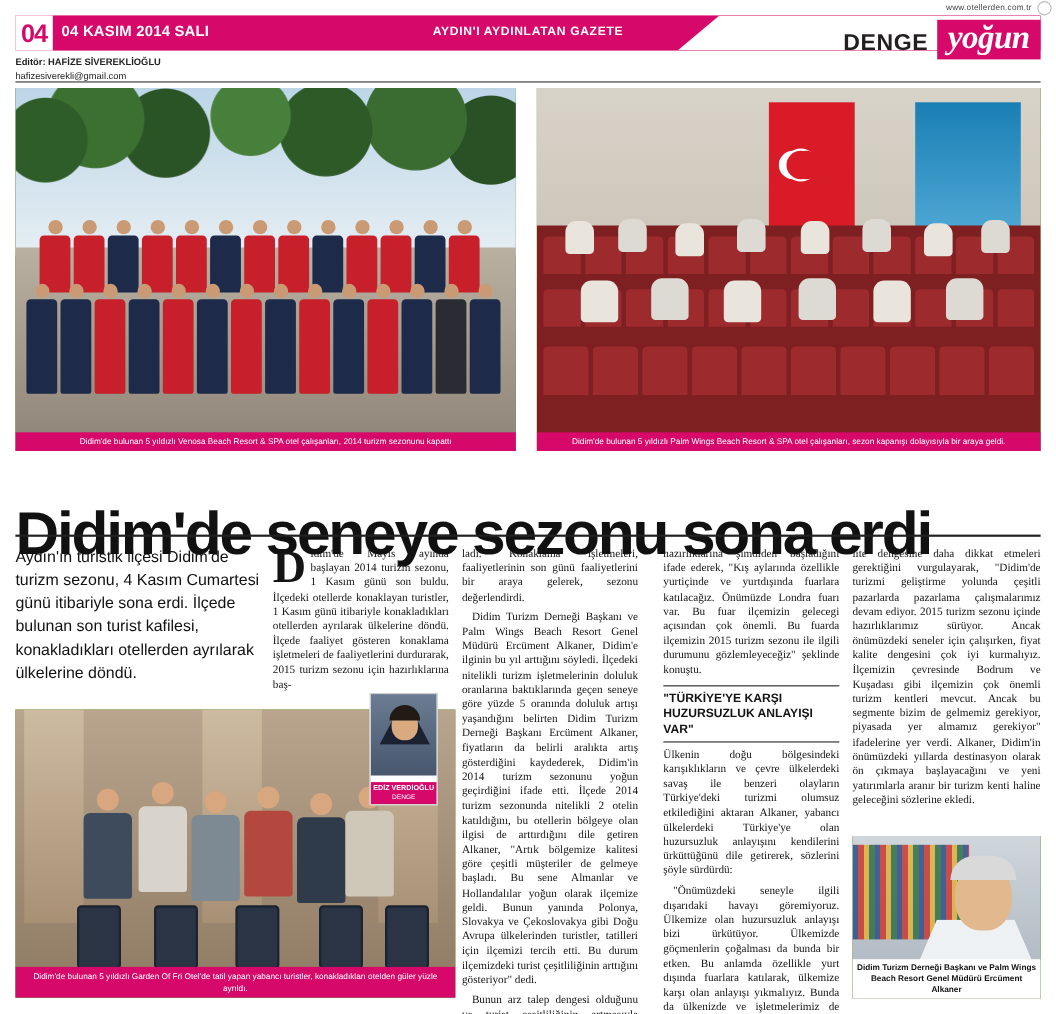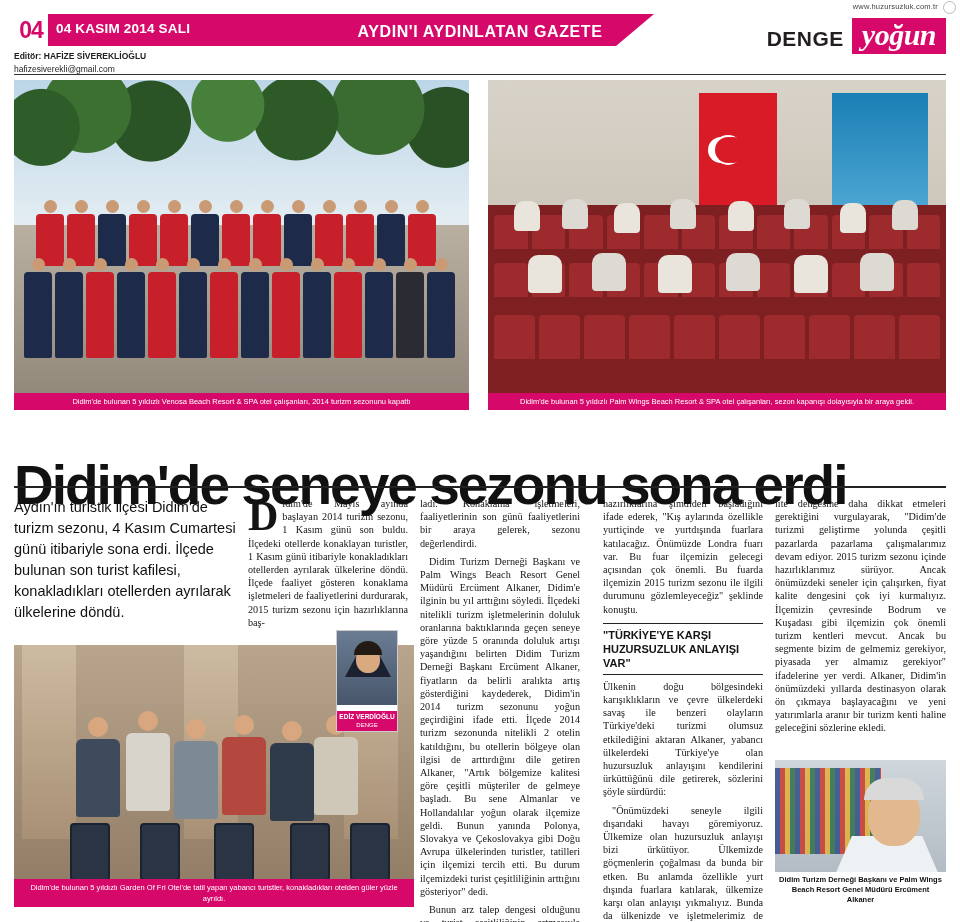--- a/index.html
+++ b/index.html
@@ -67,21 +67,21 @@
     font-size: 13.5px;
     letter-spacing: .2px;
   }
   .masthead-slogan {
     position: absolute;
     left: 0; right: 0; top: 9px;
     text-align: center;
     color: #fff;
     font-family: "Liberation Sans", sans-serif;
     font-weight: bold;
-    font-size: 16px;
+    font-size: 11px;
     letter-spacing: .6px;
   }
   .masthead-cut {
     position: absolute;
     right: 0; top: 0;
     width: 330px; height: 32px;
     background: #fff;
     clip-path: polygon(38px 0, 330px 0, 330px 32px, 0 32px);
   }
   .brand-wrap {
@@ -400,21 +400,21 @@
     line-height: 10px;
     text-align: center;
     padding: 3px 4px;
   }
 </style>
 </head>
 <body>
 
 <div class="page">
 
-  <div class="top-url">www.huzursuzluk.com.tr</div>
+  <div class="top-url">www.otellerden.com.tr</div>
   <div class="top-corner"></div>
 
   <div class="masthead">
     <div class="page-num">04</div>
     <div class="masthead-date">04 KASIM 2014 SALI</div>
     <div class="masthead-slogan">AYDIN'I AYDINLATAN GAZETE</div>
     <div class="masthead-cut"></div>
   </div>
   <div class="brand-wrap">
     <div class="brand-denge">DENGE</div>

